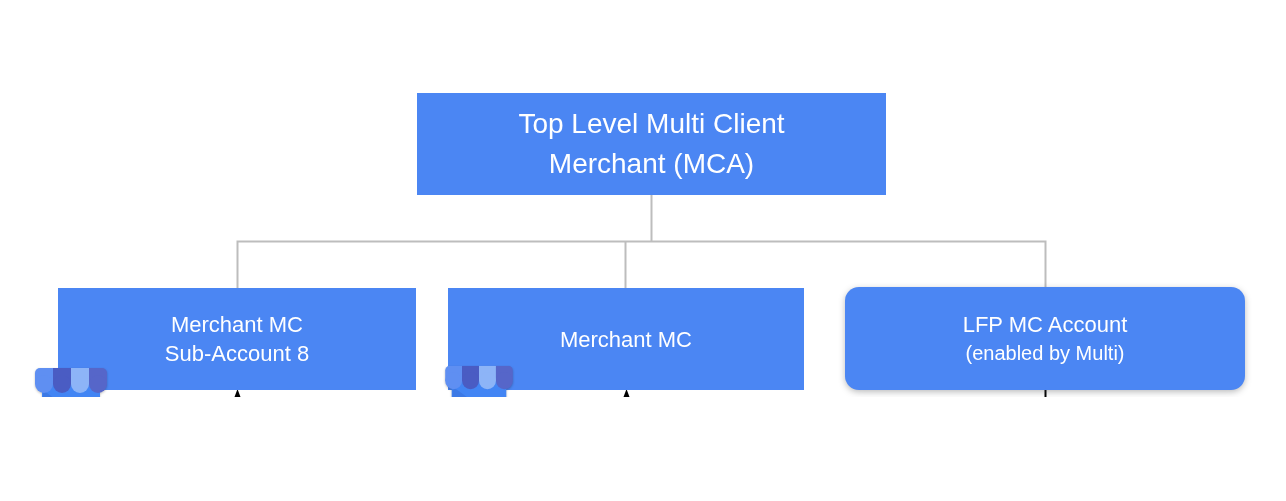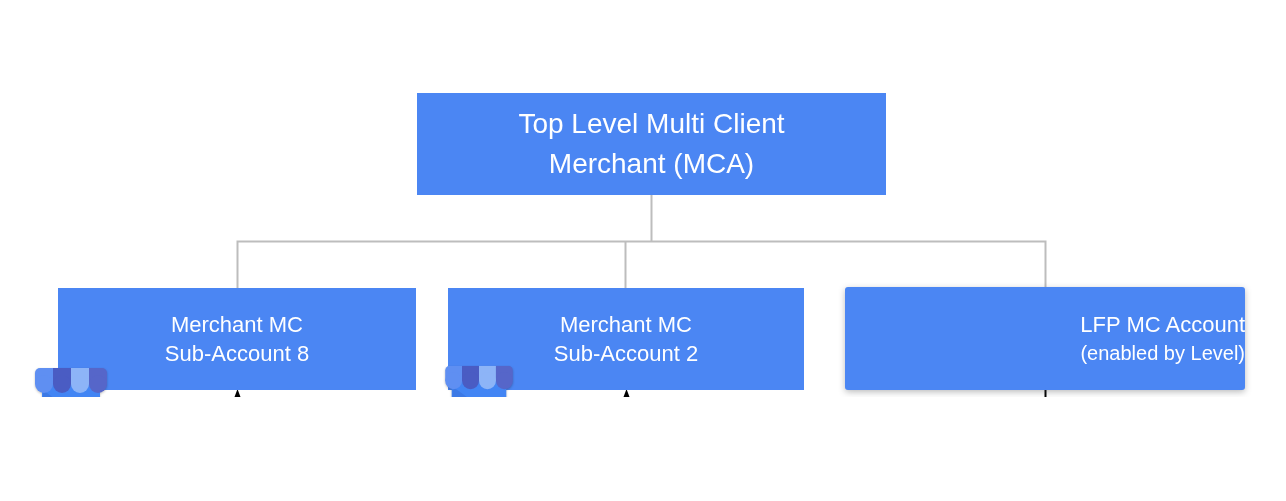--- a/index.html
+++ b/index.html
@@ -49,23 +49,22 @@
   }
   .node-sub2 {
     left: 448px; top: 288px;
     width: 356px; height: 102px;
     font-size: 22px; line-height: 29px;
   }
   .node-lfp {
     left: 845px; top: 287px;
     width: 400px; height: 103px;
     font-size: 22px; line-height: 29px;
-    border-radius: 3px;
+    border-radius: 14px;
     box-shadow: 0 2px 6px rgba(60,64,67,0.35);
-    align-items: flex-end;
   }
   .node-lfp .l2 {
     font-size: 20px;
   }
   .gbp-icon {
     position: absolute;
     filter: drop-shadow(0 1px 1px rgba(0,0,0,0.25));
   }
   .gbp-icon-1 { left: 35px; top: 364px; width: 72px; height: 68px; }
   .gbp-icon-2 { left: 445px; top: 362px; width: 68px; height: 64px; }
@@ -92,26 +91,25 @@
     <span class="l2">Merchant (MCA)</span>
   </div>
 
   <div class="node node-sub1">
     <span class="l1">Merchant MC</span>
     <span class="l2">Sub-Account 8</span>
   </div>
 
   <div class="node node-sub2">
     <span class="l1">Merchant MC</span>
-    <span class="l2">Sub-Account 2</span>
   </div>
 
   <div class="node node-lfp">
     <span class="l1">LFP MC Account</span>
-    <span class="l2">(enabled by Level)</span>
+    <span class="l2">(enabled by Multi)</span>
   </div>
 
   <svg class="gbp-icon gbp-icon-1" viewBox="0 0 72 68">
     <defs>
       <clipPath id="awnclip1">
           <rect x="0" y="4" width="72" height="26" rx="5"></rect>
         </clipPath>
     </defs>
     <rect x="7" y="18" width="58" height="48" rx="7" fill="#4285f4"></rect>
     <path d="M8,26 L62,66 L10,66 Q7,66 7,62 Z" fill="#3b76e0" opacity="0.75"></path>

